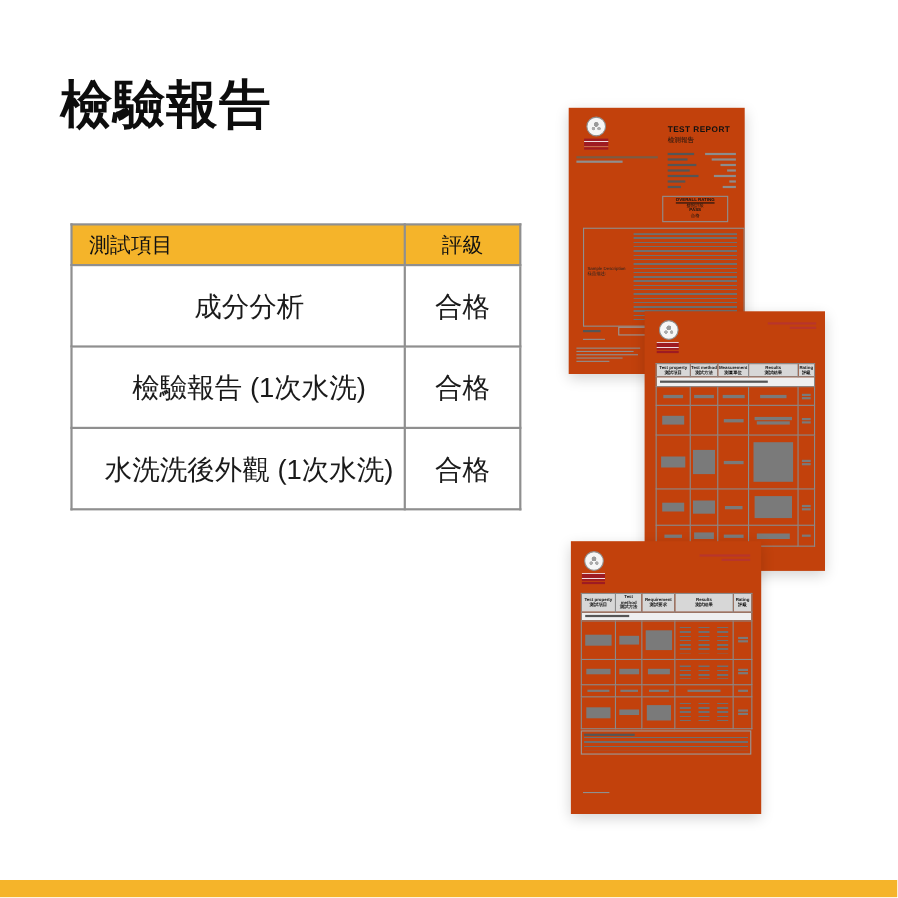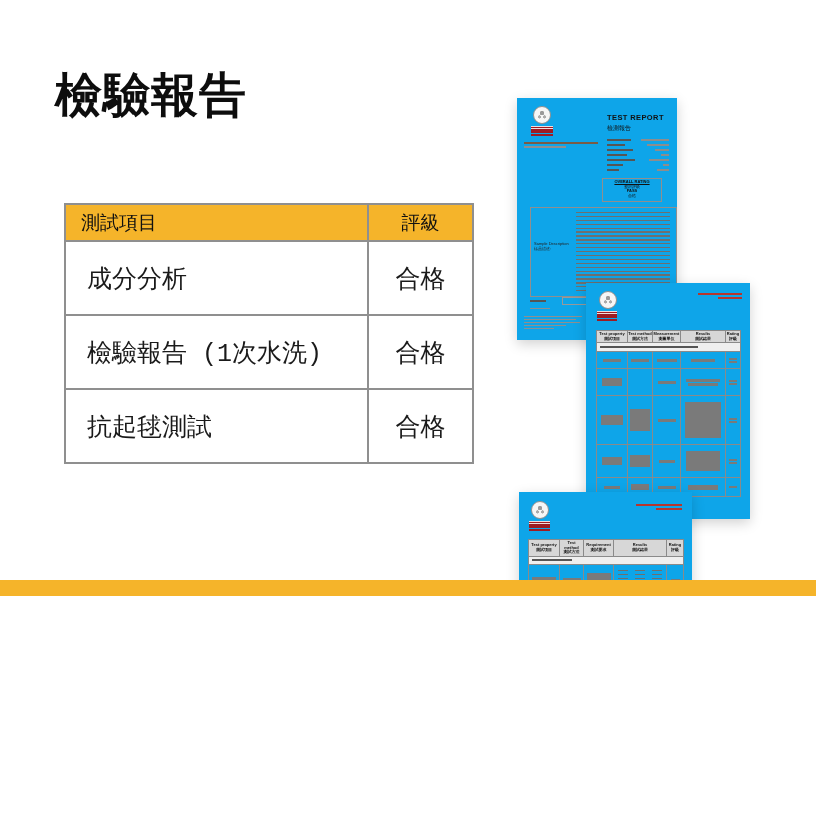--- a/index.html
+++ b/index.html
@@ -1,34 +1,34 @@
 <!DOCTYPE html>
 <html style="--accent: #F5B42A; --seal_red: #9E1B22; --ref_red: #B8352C; --table_border: #8F8F8F;"><head>
 <meta charset="utf-8">
 <style>
   html,body{margin:0;padding:0;background:#fff;}
-  .stage{position:relative;width:816px;height:596px;background:#fff;overflow:hidden;
+  .stage{position:relative;width:816px;height:816px;background:#fff;overflow:hidden;
          font-family:"Liberation Sans","DejaVu Sans",sans-serif;color:#111;}
 
   
   .page-title{position:absolute;left:55px;top:64px;font-size:47px;font-weight:700;
               letter-spacing:1px;color:#0d0d0d;}
 
   
   .report-table{position:absolute;left:64px;top:203px;border-collapse:collapse;}
   .report-table th,.report-table td{border:2px solid var(--table_border,#8F8F8F);}
   .report-table th{background:var(--accent,#F5B42A);height:33px;font-size:19px;font-weight:400;}
   .report-table th.c-item{width:285px;text-align:left;padding-left:15px;}
   .report-table th.c-rating{width:101px;text-align:center;}
   .report-table td{height:70px;font-size:25px;color:#1a1a1a;background:#fff;}
-  .report-table td.item{text-align:left;padding-left:21px;font-family:Liberation Mono, monospace;}
+  .report-table td.item{text-align:center;padding-left:21px;}
   .report-table td.rating{text-align:center;}
 
   
-  .doc{position:absolute;background:#0ea5e9;box-shadow:0 4px 12px rgba(0,0,0,.18);overflow:hidden;}
+  .doc{position:absolute;background:#c2410c;box-shadow:0 4px 12px rgba(0,0,0,.18);overflow:hidden;}
   #doc1{left:517px;top:98px;width:160px;height:242px;}
   #doc2{left:586px;top:283px;width:164px;height:236px;}
   #doc3{left:519px;top:492px;width:173px;height:248px;}
   .doc *{line-height:1.15;}
 
   
   .seal{position:absolute;}
   .seal .circle{width:16px;height:16px;border-radius:50%;border:1px solid #8f8f8f;background:
       radial-gradient(circle at 50% 38%, #9a9a9a 0 2px, rgba(0,0,0,0) 2.4px),
       radial-gradient(circle at 34% 62%, #ababab 0 1.4px, rgba(0,0,0,0) 1.8px),
@@ -86,21 +86,21 @@
     </tr>
     <tr>
       <td class="item">成分分析</td>
       <td class="rating">合格</td>
     </tr>
     <tr>
       <td class="item">檢驗報告 (1次水洗)</td>
       <td class="rating">合格</td>
     </tr>
     <tr>
-      <td class="item">抗起毬測試</td>
+      <td class="item">水洗洗後外觀 (1次水洗)</td>
       <td class="rating">合格</td>
     </tr>
   </tbody>
     </table>
 
   <div class="doc" id="doc1">
     <div class="seal abs" style="left:14px;top:8px;width:22px;">
       <div class="circle" style="margin-left:2px;"></div>
       <div class="redblock"></div>
       <div class="redline"></div>

